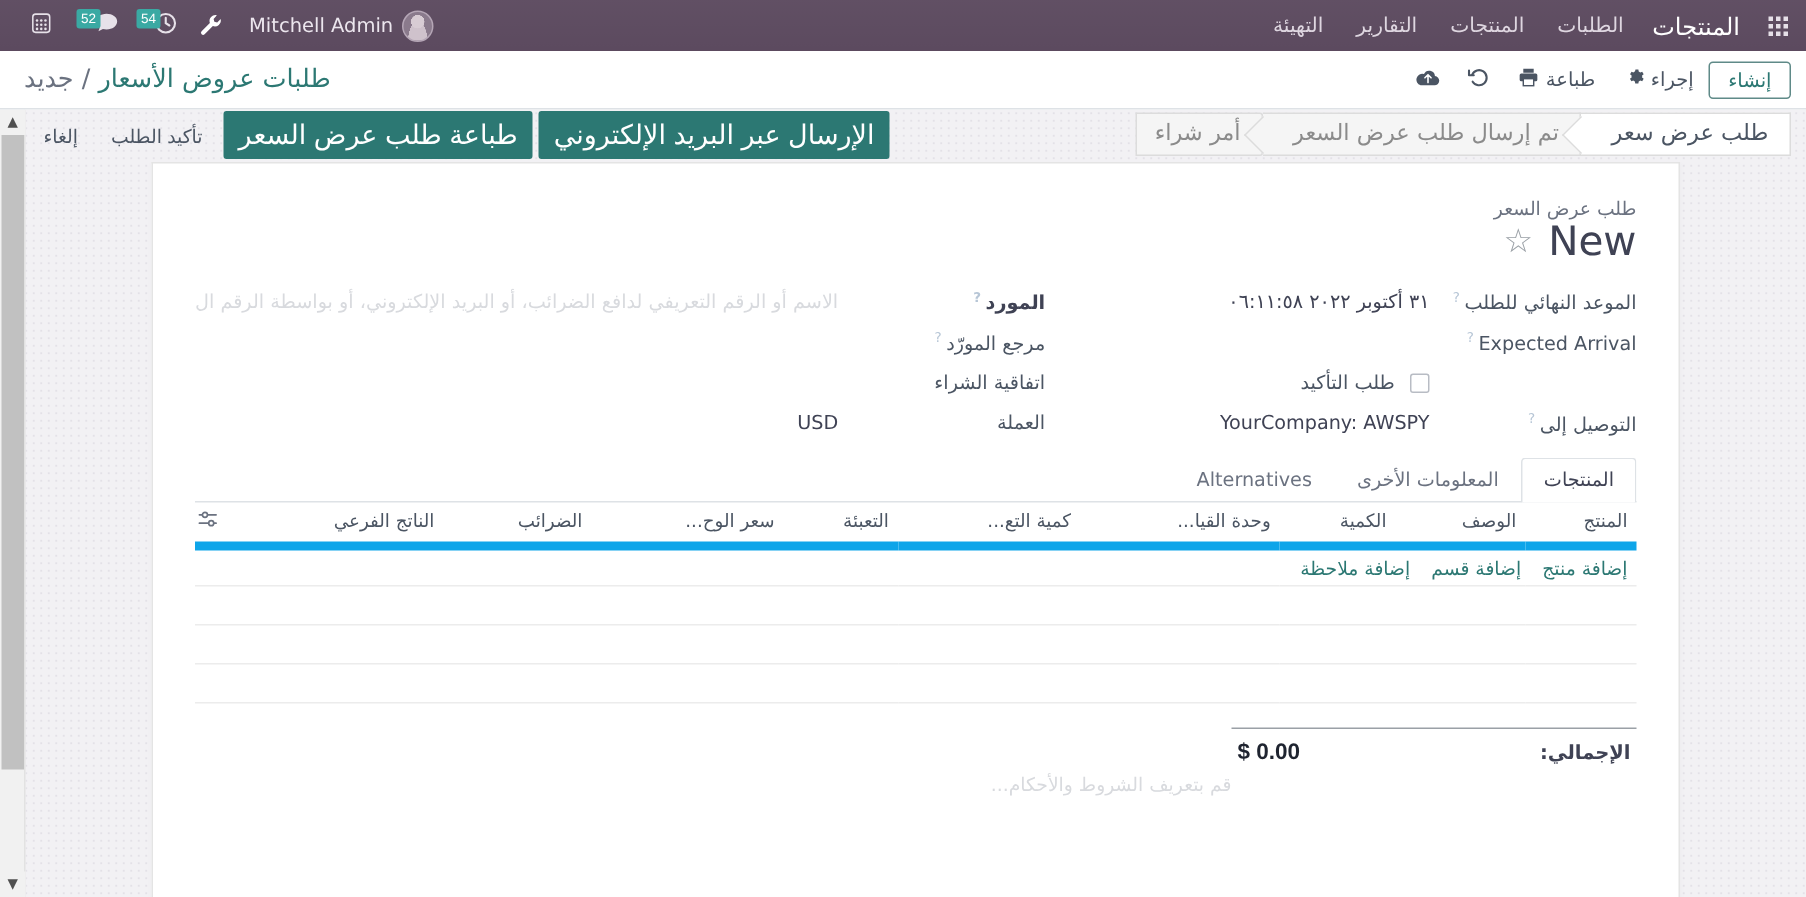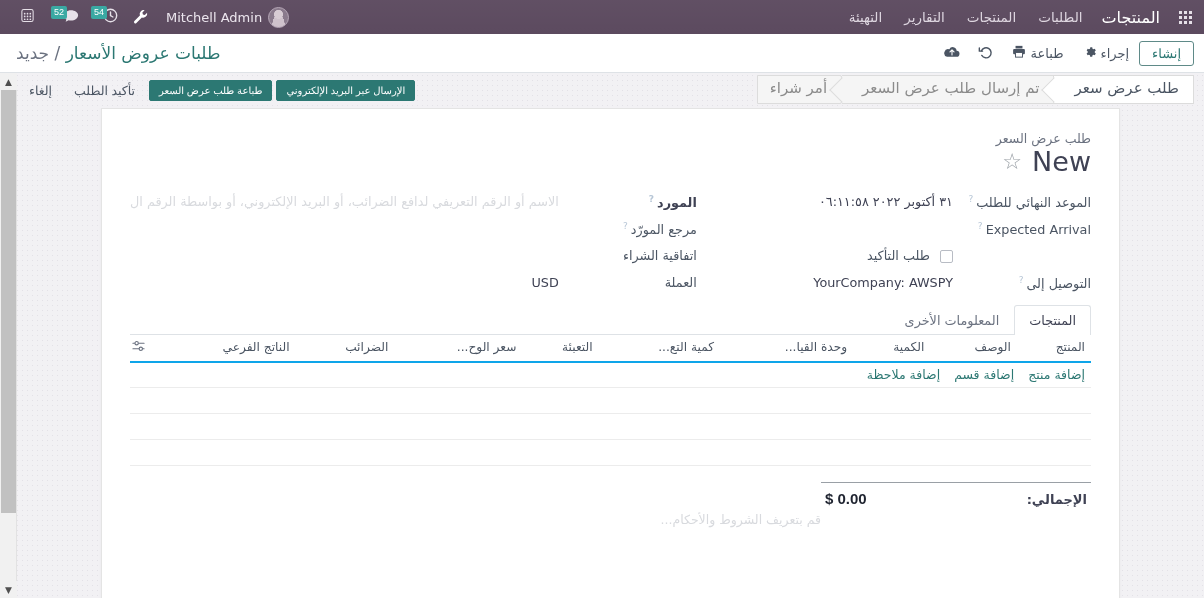--- a/index.html
+++ b/index.html
@@ -162,21 +162,21 @@
     display: flex; align-items: stretch;
     padding: 0 10px 0 17px;
     background: transparent;
   }
   .sb-buttons {
     display: flex; align-items: center; gap: 0;
     padding-top: 3px;
   }
   .btn-primary {
     background: #2c7873; border: 1px solid #2c7873;
-    color: #ffffff; font-size: 10px;
+    color: #ffffff; font-size: 18px;
     padding: 4px 9px; border-radius: 2px;
     cursor: pointer; white-space: nowrap;
     margin-left: 4px;
   }
   .btn-link {
     background: transparent; border: 1px solid transparent;
     color: #4b5563; font-size: 12.5px;
     padding: 4px 9px; cursor: pointer; white-space: nowrap;
     margin-left: 2px;
   }
@@ -302,21 +302,21 @@
     background: #ffffff;
     border-color: #dee2e6 #dee2e6 #ffffff;
     border-radius: 3px 3px 0 0;
   }
 
   
   table.lines { width: 100%; border-collapse: collapse; margin-top: 0; }
   table.lines th {
     font-size: 12.2px; font-weight: normal; color: #4b5563;
     text-align: right; padding: 5px 6px 6px 6px;
-    border-bottom: 2px solid #0ea5e9;
+    border-bottom: 6px solid #0ea5e9;
     white-space: nowrap;
   }
   table.lines th.opt { width: 24px; text-align: left; padding-left: 2px; }
   .opt-icon { color: #6b7280; font-size: 12px; cursor: pointer; }
   table.lines td {
     border-bottom: 1px solid #ececec;
     height: 26px;
     padding: 4px 6px;
     font-size: 12.5px;
   }
@@ -574,20 +574,21 @@
               </div>
               <div class="fvalue ltr">USD</div>
             </div>
           </div>
         </div>
 
         <div class="notebook">
           <div class="nb-tabs">
             <div class="nb-tab active">المنتجات</div>
             <div class="nb-tab">المعلومات الأخرى</div>
+            <div class="nb-tab">Alternatives</div>
           </div>
 
           <table class="lines">
             <thead>
               <tr>
                 <th>المنتج</th>
                 <th>الوصف</th>
                 <th>الكمية</th>
                 <th>وحدة القيا...</th>
                 <th>كمية التع...</th>

